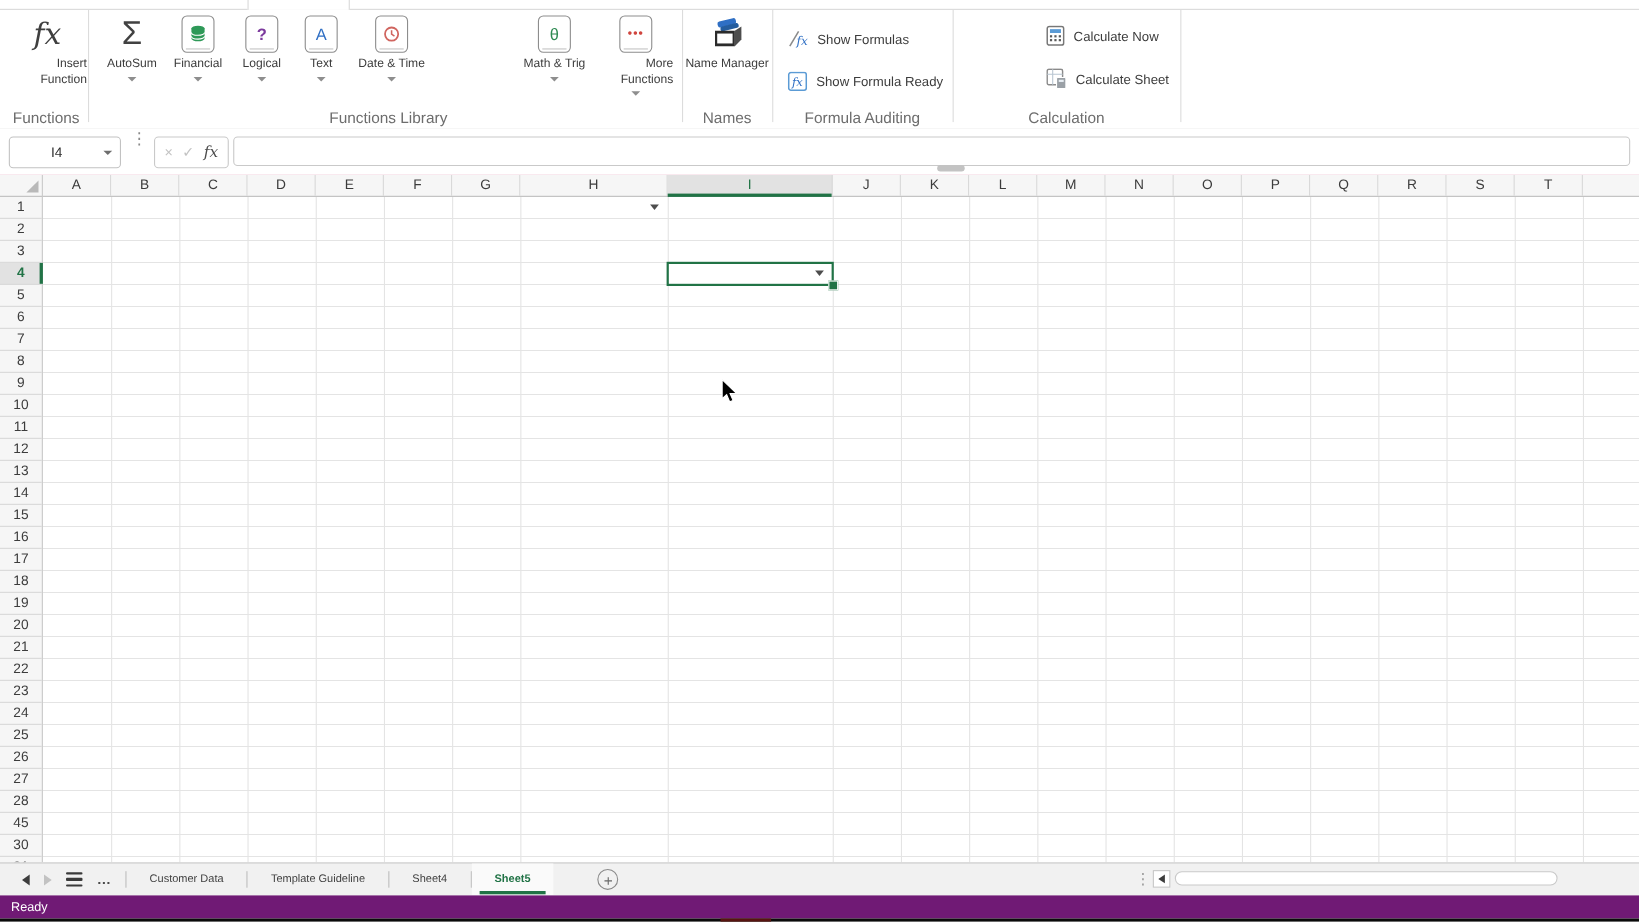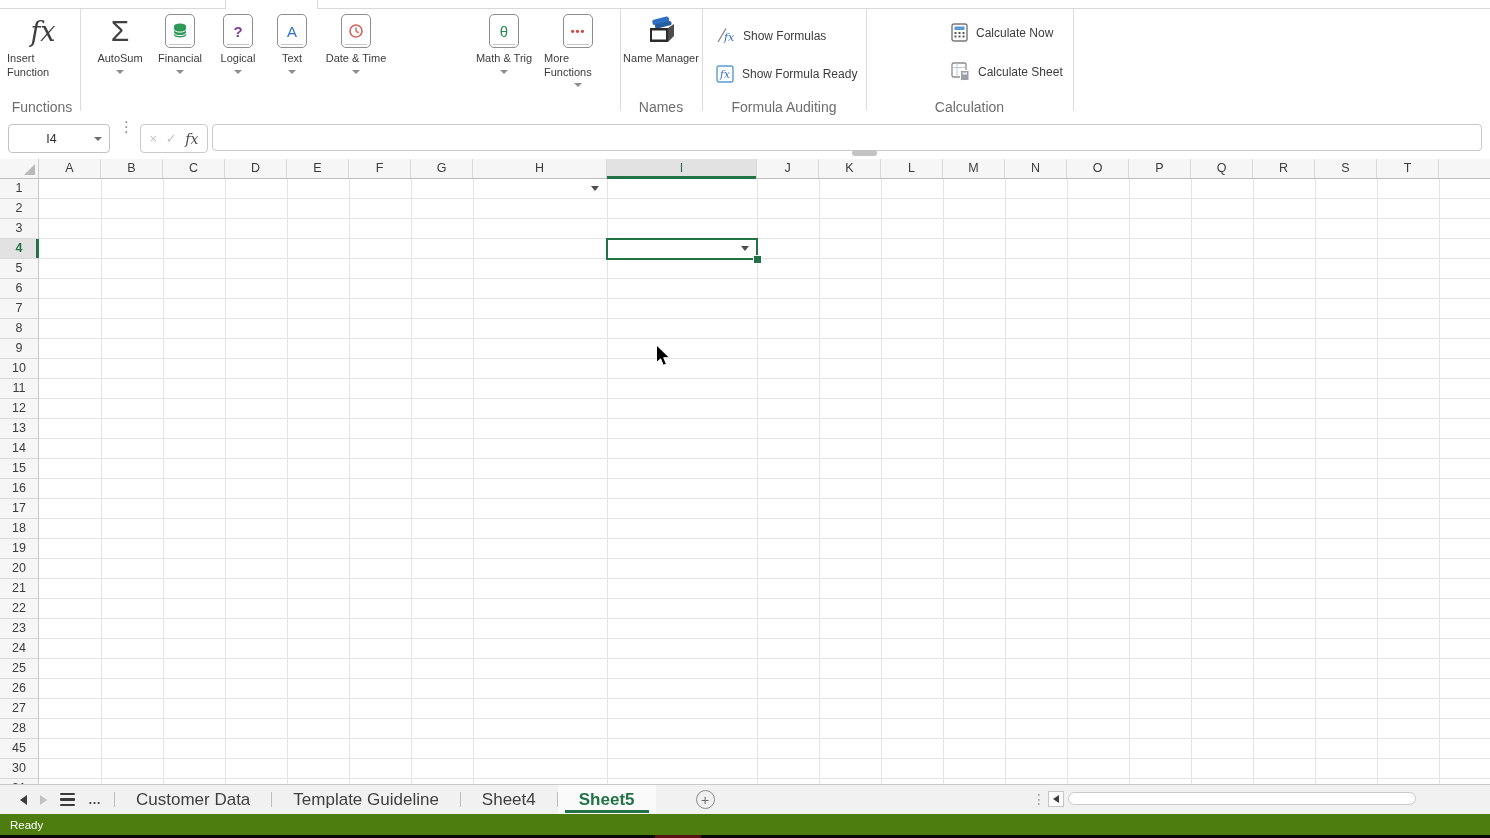--- a/index.html
+++ b/index.html
@@ -7,21 +7,21 @@
   #stage{position:relative;width:1490px;height:838px;}
 
   
   #ribbon{position:absolute;left:0;top:0;width:1490px;height:117px;background:#fff;border-bottom:1px solid #d6d6d6;}
   #tabstrip{position:absolute;left:0;top:0;width:1490px;height:8px;border-bottom:1px solid #d9d9d9;}
   #tabgap{position:absolute;left:225px;top:0;width:91px;height:9px;background:#fff;border-left:1px solid #d9d9d9;border-right:1px solid #d9d9d9;}
   .gsep{position:absolute;top:9px;height:102px;width:1px;background:#dcdcdc;}
   .glabel{position:absolute;top:99px;font-size:14px;color:#6d6d6d;text-align:center;}
   .rbtn{position:absolute;top:10px;display:flex;flex-direction:column;align-items:center;}
   .icwrap{height:42px;display:flex;align-items:center;justify-content:center;}
-  .rlabel{font-size:11px;line-height:13.5px;color:#3c3c3c;text-align:left;}
+  .rlabel{font-size:11px;line-height:13.5px;color:#3c3c3c;text-align:right;}
   .caret{width:0;height:0;border-left:4px solid transparent;border-right:4px solid transparent;border-top:4px solid #8e8e8e;margin-top:4px;}
   .fxbig{font-family:"DejaVu Serif","Liberation Serif",serif;font-style:italic;font-size:27px;color:#3f3f3f;}
   .sigma{font-size:30px;color:#414141;font-weight:500;}
   .book{width:28px;height:32px;border:1.6px solid #8d8d8d;border-radius:5px;background:#fff;display:flex;align-items:center;justify-content:center;position:relative;}
   .book::after{content:'';position:absolute;left:3px;right:3px;bottom:2px;height:1px;background:#c4c4c4;}
   .bglyph{font-size:15px;font-weight:700;}
   .rrow{position:absolute;display:flex;align-items:center;gap:8px;}
   .rrowlabel{font-size:12px;color:#3c3c3c;white-space:nowrap;}
 
   
@@ -59,32 +59,32 @@
   #tabbar{position:absolute;left:0;top:784px;width:1490px;height:30px;background:#f1f1f1;border-top:1px solid #c9c9c9;box-sizing:border-box;display:flex;align-items:center;}
   #navicons{display:flex;align-items:center;gap:13px;padding:0 12px 0 20px;}
   .navtri{width:0;height:0;}
   .navtri.back{border-top:5px solid transparent;border-bottom:5px solid transparent;border-right:7px solid #3c3c3c;}
   .navtri.fwd{border-top:5px solid transparent;border-bottom:5px solid transparent;border-left:7px solid #c2c2c2;}
   #hamburger{display:flex;flex-direction:column;gap:3px;}
   #hamburger span{display:block;width:15px;height:2.2px;background:#3a3a3a;border-radius:1px;}
   #moredots{font-size:13px;color:#4a4a4a;font-weight:700;letter-spacing:1px;line-height:10px;}
   #sheettabs{display:flex;align-items:center;height:100%;}
   .tabsep{width:1px;height:15px;background:#bdbdbd;}
-  .sheettab{padding:0 21px;height:100%;display:flex;align-items:center;font-size:17px;color:#3f3f3f;position:relative;white-space:nowrap;}
+  .sheettab{padding:0 21px;height:100%;display:flex;align-items:center;font-size:10px;color:#3f3f3f;position:relative;white-space:nowrap;}
   .sheettab.active{color:#217346;font-weight:700;background:#fafafa;}
   .sheettab.active::after{content:'';position:absolute;left:7px;right:7px;bottom:1px;height:3px;background:#217346;}
   #addtab{margin-left:40px;width:19px;height:19px;border:1.4px solid #8a8a8a;border-radius:50%;display:flex;align-items:center;justify-content:center;font-size:14px;color:#6a6a6a;line-height:1;box-sizing:border-box;}
   #rightctl{position:absolute;right:0;top:784px;height:30px;width:480px;display:flex;align-items:center;}
   #vdots{position:absolute;left:22px;font-size:14px;color:#9a9a9a;line-height:9px;}
   #scrlarrow{position:absolute;left:38px;top:7px;width:16px;height:16px;background:#fff;border:1px solid #c6c6c6;box-sizing:border-box;display:flex;align-items:center;justify-content:center;}
   #scrlarrow .t{width:0;height:0;border-top:4px solid transparent;border-bottom:4px solid transparent;border-right:6px solid #3c3c3c;}
   #scrlthumb{position:absolute;left:58px;top:8px;width:348px;height:13px;background:#fff;border:1px solid #c9c9c9;border-radius:7px;box-sizing:border-box;}
 
   
-  #statusbar{position:absolute;left:0;top:814px;width:1490px;height:21px;background:#4d7c0f;color:#fff;display:flex;align-items:center;}
+  #statusbar{position:absolute;left:0;top:814px;width:1490px;height:21px;background:#701a75;color:#fff;display:flex;align-items:center;}
   #statusbar .stext{font-size:11.5px;padding-left:10px;}
   #bottomedge{position:absolute;left:0;top:835px;width:1490px;height:3px;background:#0a0a0a;}
   #dockblob{position:absolute;left:655px;top:835px;width:46px;height:3px;background:#571410;}
 
   
   #cursor{position:absolute;left:655px;top:344px;z-index:99;pointer-events:none;}
 </style>
 </head>
 <body>
 
@@ -233,20 +233,21 @@
       <svg width="19" height="19" viewBox="0 0 19 19">
         <rect x="1" y="1" width="14" height="14" rx="1.5" fill="#fff" stroke="#8a8a8a" stroke-width="1.3"></rect>
         <path d="M1 5.5 H15 M6 1 V15" stroke="#b9c6d2" stroke-width="1"></path>
         <rect x="9.5" y="8.5" width="8.5" height="10" rx="1" fill="#9aa0a6" stroke="#fff" stroke-width="1"></rect>
         <rect x="11.5" y="10.5" width="4.5" height="2" fill="#e8eef4"></rect>
       </svg>
       <span class="rrowlabel">Calculate Sheet</span>
     </div>
 
     <div class="glabel" style="left:0;width:84px">Functions</div>
+    <div class="glabel" style="left:86px;width:534px">Functions Library</div>
     <div class="glabel" style="left:620px;width:82px">Names</div>
     <div class="glabel" style="left:702px;width:164px">Formula Auditing</div>
     <div class="glabel" style="left:866px;width:207px">Calculation</div>
   </div>
 
   <div id="fbar">
     <div id="namebox">
       <span class="nbtext">I4</span>
       <span class="caret"></span>
     </div>

